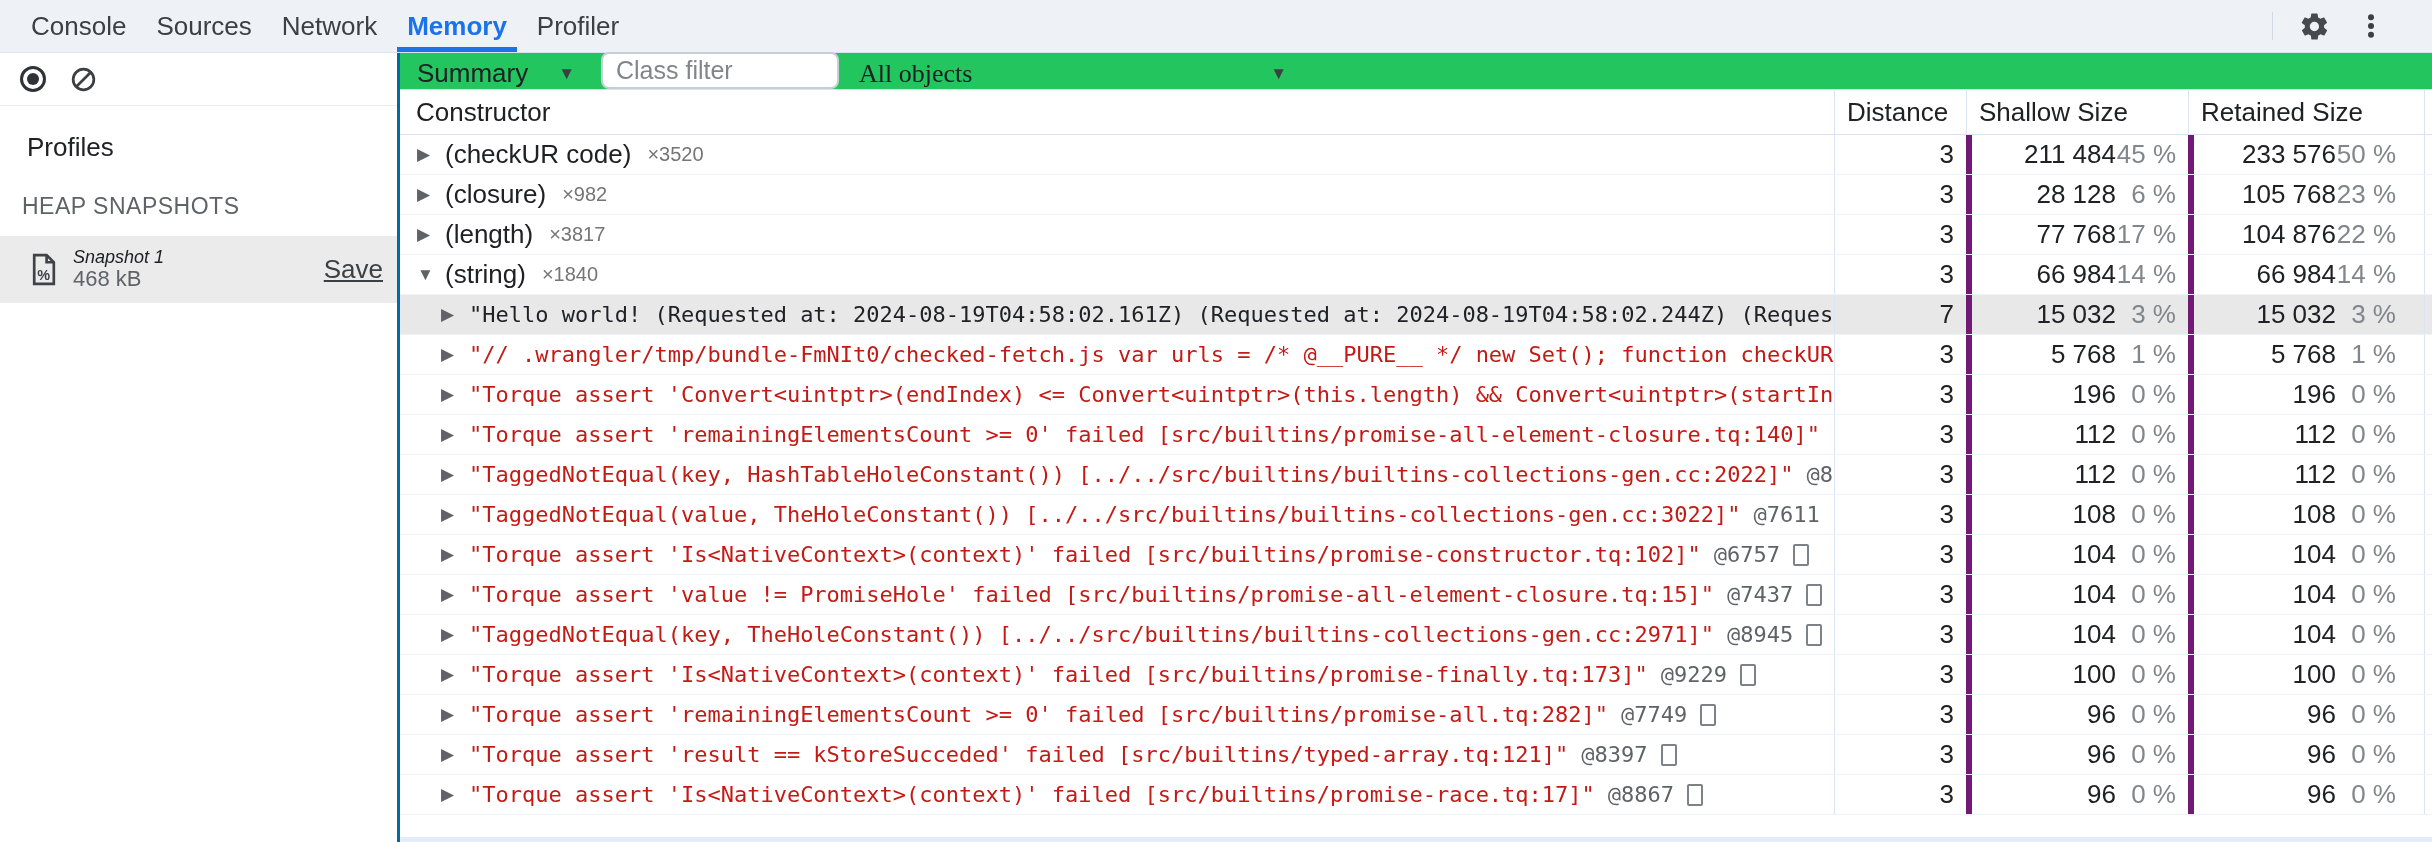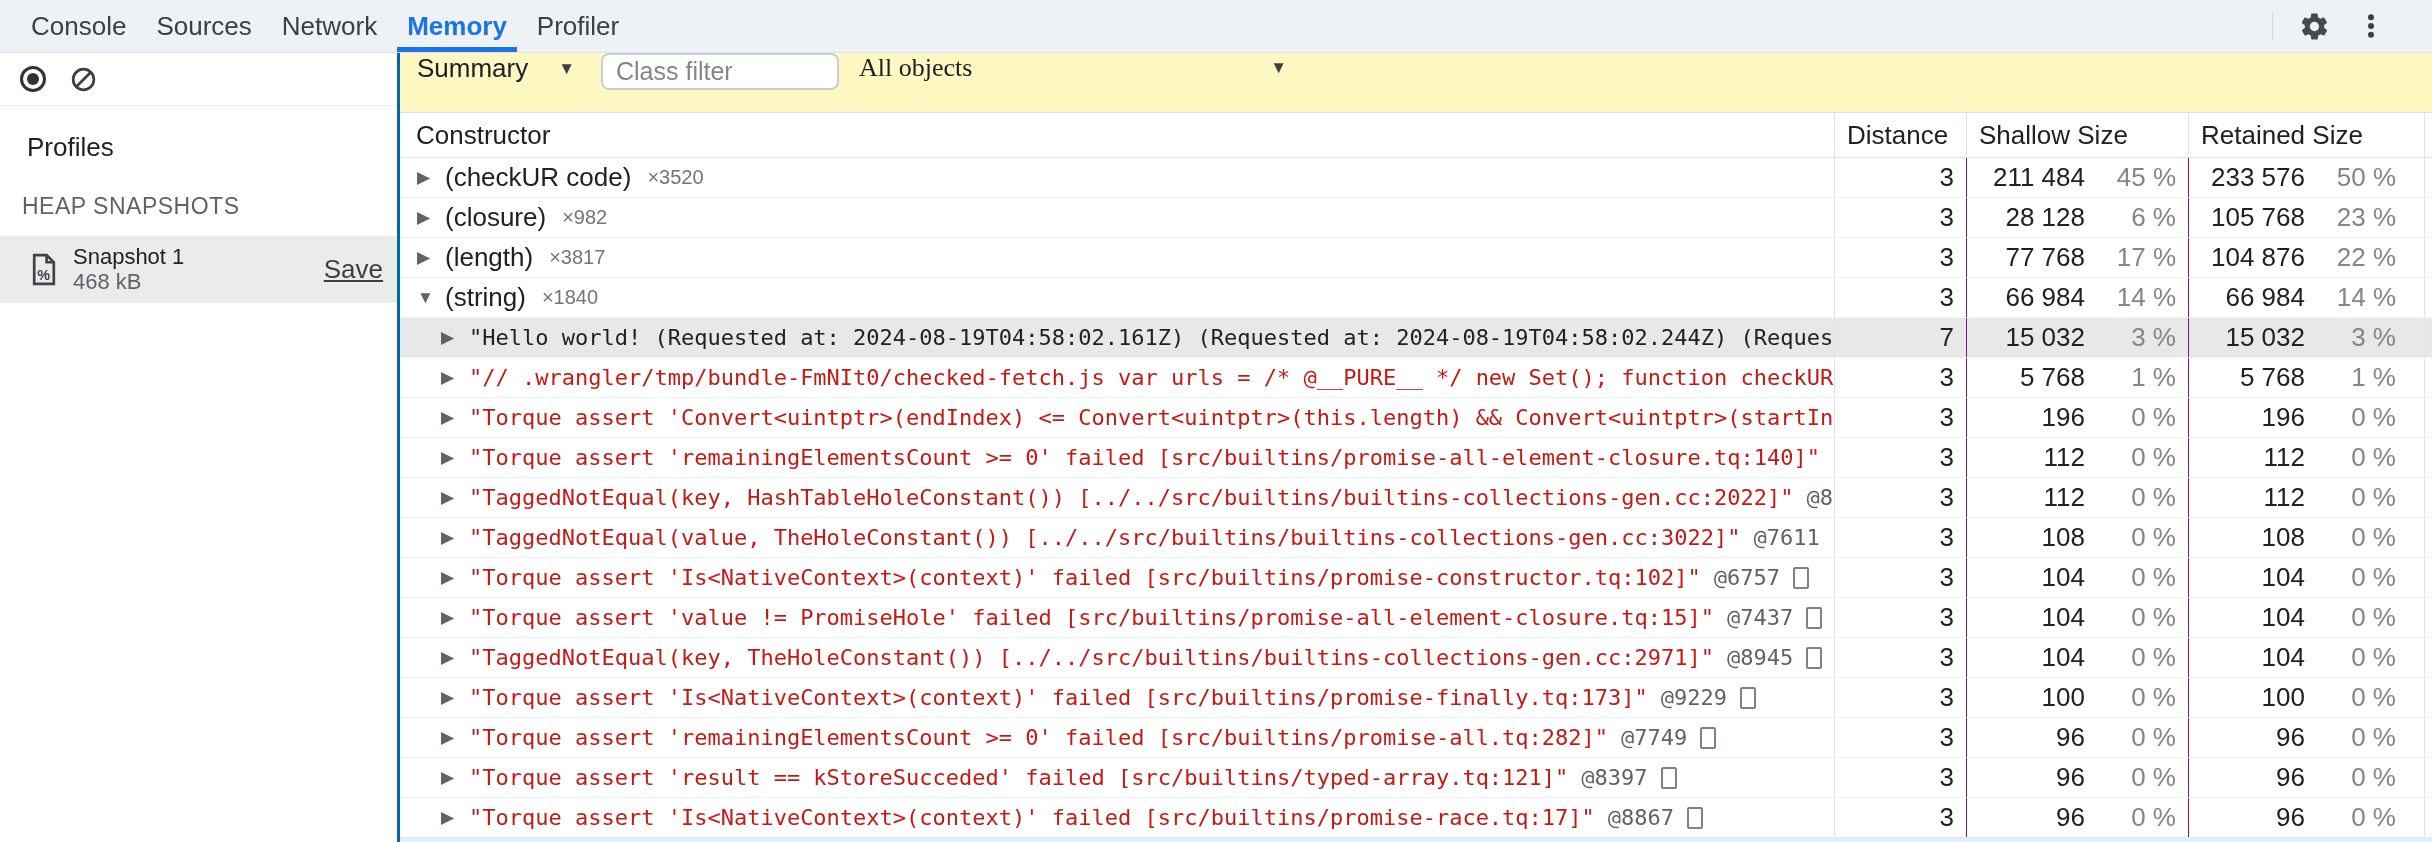--- a/index.html
+++ b/index.html
@@ -26,27 +26,27 @@
   .side-toolbar{height:53px;box-sizing:border-box;border-bottom:1px solid #ececec;
                 display:flex;align-items:center;gap:24px;padding-left:20px;}
   .rec-btn{width:26px;height:26px;border-radius:50%;border:3px solid #2f3337;
            display:flex;align-items:center;justify-content:center;box-sizing:border-box;}
   .rec-btn i{width:12px;height:12px;border-radius:50%;background:#2f3337;}
   .profiles-title{font-size:26px;color:#202124;margin:26px 0 0 27px;}
   .heap-title{font-size:23px;color:#5f6368;letter-spacing:.5px;margin:30px 0 0 22px;}
   .snapshot-item{margin-top:16px;height:67px;background:#ebebeb;display:flex;align-items:center;
                  padding:0 14px 0 30px;box-sizing:border-box;}
   .snap-text{margin-left:16px;display:flex;flex-direction:column;line-height:1.12;}
-  .snap-name{font-size:22px;color:#202124;}
+  .snap-name{font-size:18px;color:#202124;font-style:italic;}
   .snap-size{font-size:22px;color:#5f6368;}
   .save-link{margin-left:auto;font-size:26px;color:#3c4043;text-decoration:underline;cursor:pointer;}
 
   
-  .main-toolbar{height:60px;box-sizing:border-box;border-bottom:1px solid #d9e3f2;
-                display:flex;align-items:flex-start;padding-left:17px;background:#fef9c3;}
+  .main-toolbar{height:37px;box-sizing:border-box;border-bottom:1px solid #d9e3f2;
+                display:flex;align-items:flex-end;padding-left:17px;background:#22c55e;}
   .dropdown{display:flex;align-items:center;justify-content:space-between;font-size:26px;color:#202124;}
   .dd-summary{width:158px;}
   .dd-objects{width:428px;margin-left:20px;font-family:Liberation Serif, serif;}
   .dd-arrow{font-size:17px;color:#3c4043;}
   .class-filter{margin-left:26px;width:238px;height:37px;box-sizing:border-box;border:2px solid #c9cdd5;
                 border-radius:8px;font-family:"Liberation Sans",sans-serif;font-size:25px;color:#202124;
                 padding:0 13px;outline:none;background:#fff;}
   .class-filter::placeholder{color:#80868b;}
 
   
@@ -70,21 +70,21 @@
   .c-constructor.lvl2{padding-left:41px;}
   .tri{width:28px;flex-shrink:0;font-size:17px;color:#5f6368;}
   .gname{font-size:26px;color:#202124;}
   .gcount{font-size:20px;color:#757575;margin-left:16px;}
   .mono{font-family:"DejaVu Sans Mono",monospace;font-size:22px;color:#c41a16;}
   .row.selected .mono{color:#202124;}
   .objid{font-family:"DejaVu Sans Mono",monospace;font-size:22px;color:#5f6368;margin-left:13px;flex-shrink:0;}
   .boxicon{width:12px;height:18px;border:2px solid #7d8288;border-radius:2px;margin-left:13px;flex-shrink:0;}
   .c-distance{width:132px;border-left:1px solid #dbe4f3;justify-content:flex-end;
               padding-right:12px;font-size:26px;color:#202124;}
-  .c-size{border-left:1px solid #701a75;padding-right:12px;gap:31px;}
+  .c-size{border-left:6px solid #701a75;padding-right:12px;}
   .c-size .num{flex:1;text-align:right;font-size:26px;color:#202124;}
   .c-size .pct{width:60px;text-align:right;font-size:26px;color:#80868b;}
   .c-size.shallow{width:222px;}
   .c-size.retained{width:236px;padding-right:28px;}
   .c-gutter{width:8px;border-left:1px solid #dbe4f3;}
   .bottom-strip{position:absolute;left:0;right:0;bottom:0;height:5px;background:#e2ecfa;}
 </style>
 </head>
 <body>
 

